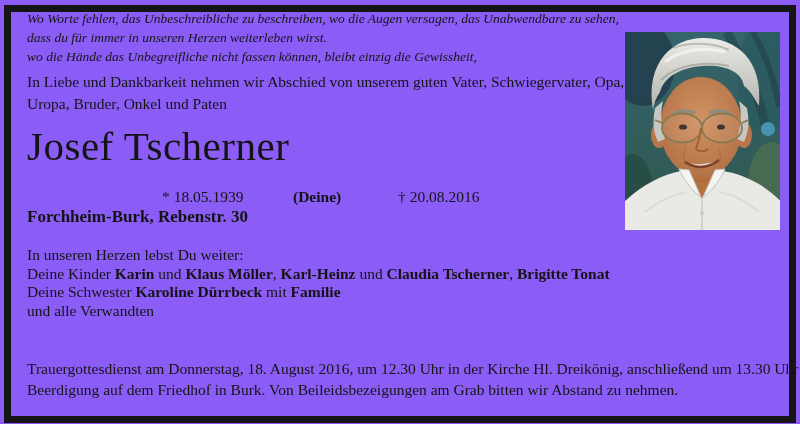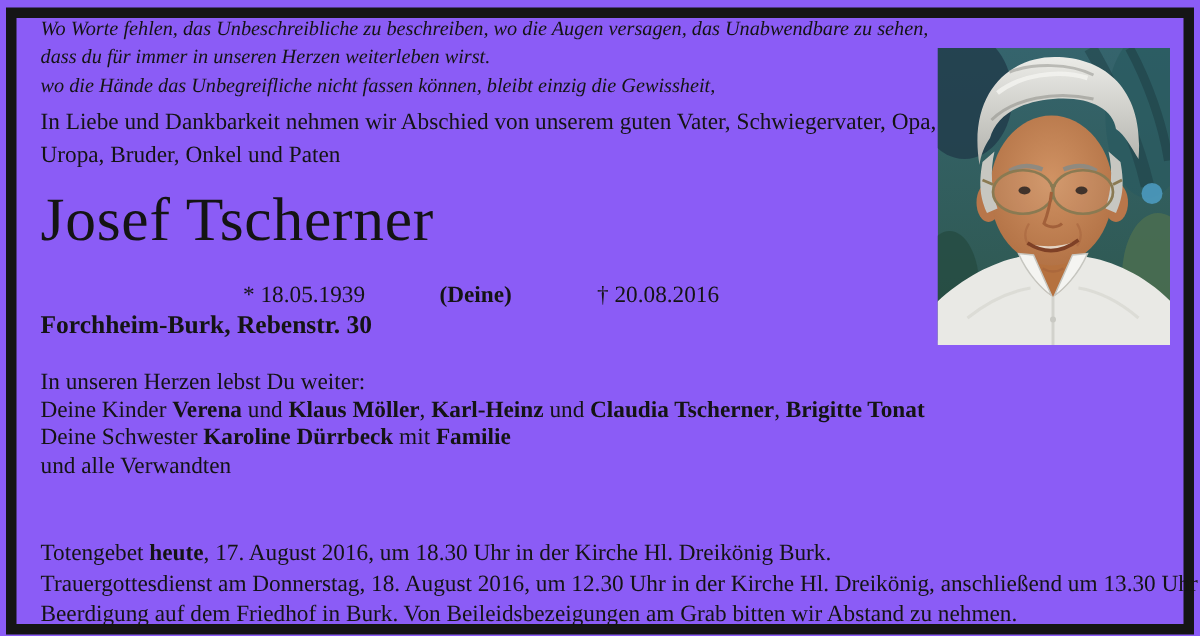--- a/index.html
+++ b/index.html
@@ -103,27 +103,26 @@
   <div class="dates">
     <span class="birth">* 18.05.1939</span>
     <span class="nick">(Deine)</span>
     <span class="death">† 20.08.2016</span>
   </div>
 
   <div class="address">Forchheim-Burk, Rebenstr. 30</div>
 
   <div class="memorial">
     <div class="rich"><span>In unseren Herzen lebst Du weiter:</span></div>
-    <div class="rich"><span>Deine Kinder </span><b>Verena</b><span> und </span><b>Klaus Möller</b><span>, </span><b>Karl-Heinz</b><span> und </span><b>Claudia Tscherner</b><span>, </span><b>Brigitte Tonat</b></div>
+    <div class="rich"><span>Deine Kinder </span><b>Karin</b><span> und </span><b>Klaus Möller</b><span>, </span><b>Karl-Heinz</b><span> und </span><b>Claudia Tscherner</b><span>, </span><b>Brigitte Tonat</b></div>
     <div class="rich"><span>Deine Schwester </span><b>Karoline Dürrbeck</b><span> mit </span><b>Familie</b></div>
     <div class="rich"><span>und alle Verwandten</span></div>
   </div>
 
   <div class="services">
-    <div class="rich"><span>Totengebet </span><b>heute</b><span>, 17. August 2016, um 18.30 Uhr in der Kirche Hl. Dreikönig Burk.</span></div>
     <div class="rich"><span>Trauergottesdienst am Donnerstag, 18. August 2016, um 12.30 Uhr in der Kirche Hl. Dreikönig, anschließend um 13.30 Uhr</span></div>
     <div class="rich"><span>Beerdigung auf dem Friedhof in Burk. Von Beileidsbezeigungen am Grab bitten wir Abstand zu nehmen.</span></div>
   </div>
 
   <div class="photo">
     <svg width="155" height="198" viewBox="0 0 155 198" xmlns="http://www.w3.org/2000/svg" aria-hidden="true">
       <defs>
         <linearGradient id="bgGrad" x1="0" y1="0" x2="0" y2="1">
           <stop offset="0" stop-color="#35646d"></stop>
           <stop offset="1" stop-color="#2e574d"></stop>

